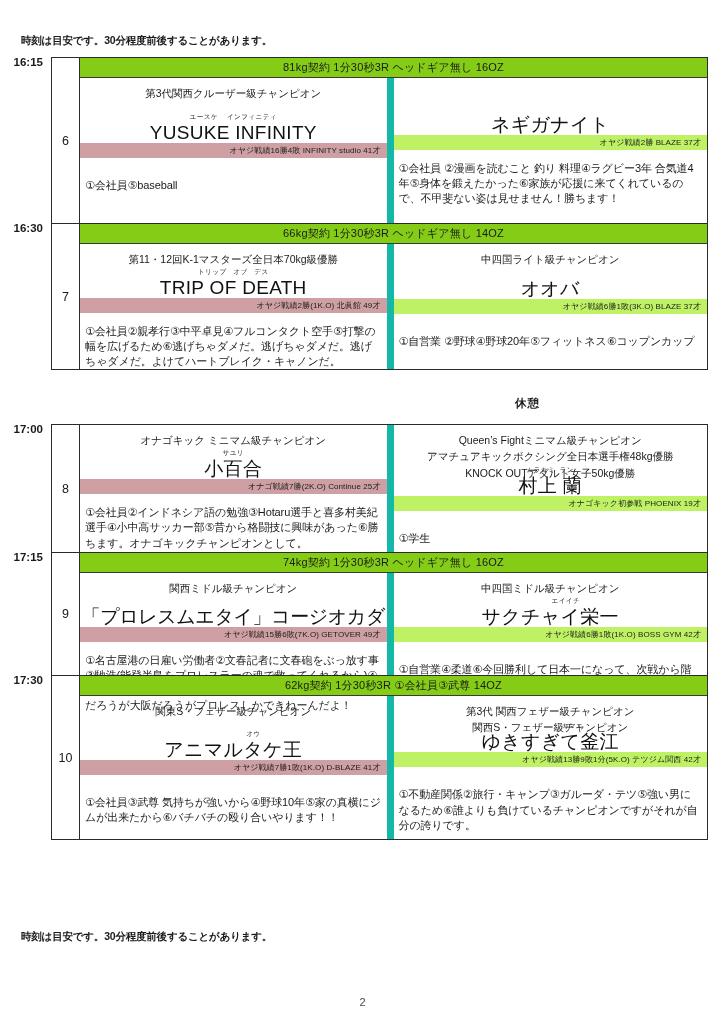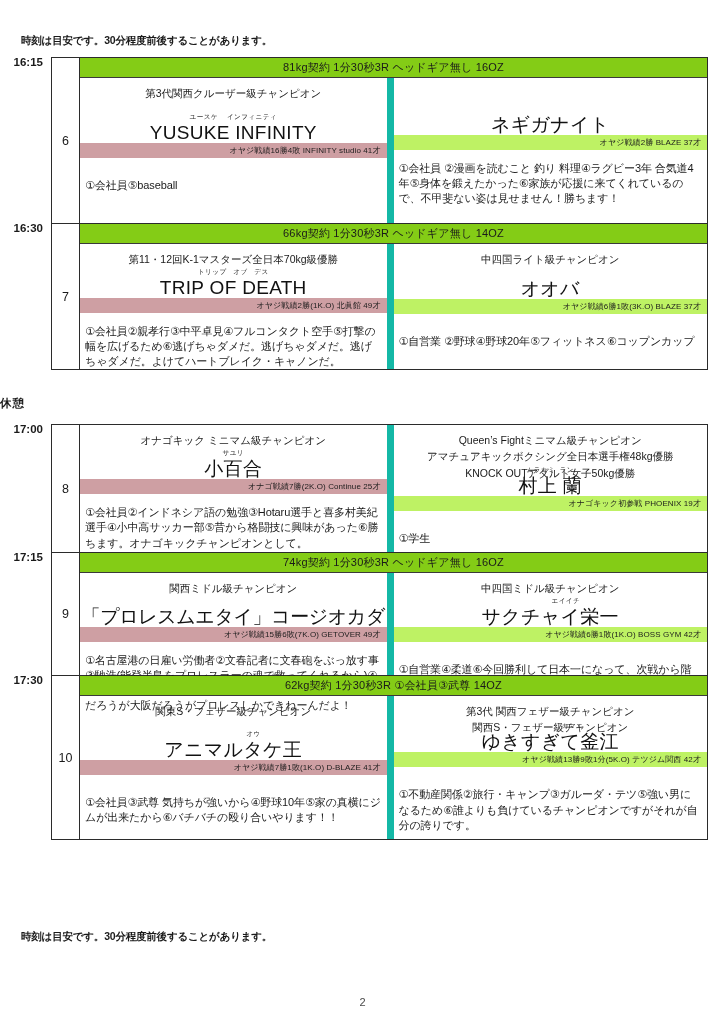--- a/index.html
+++ b/index.html
@@ -42,21 +42,21 @@
     text-align: center;
     font-size: 11px;
     color: #4a4a4a;
   }
 
   .break-label {
     position: absolute;
     left: 0;
     width: 540px;
     top: 396px;
-    text-align: left;
+    text-align: right;
     font-size: 11.5px;
     font-weight: 700;
     letter-spacing: 1px;
     color: #1a1a1a;
   }
 
   
   .group {
     position: absolute;
     left: 51px;

